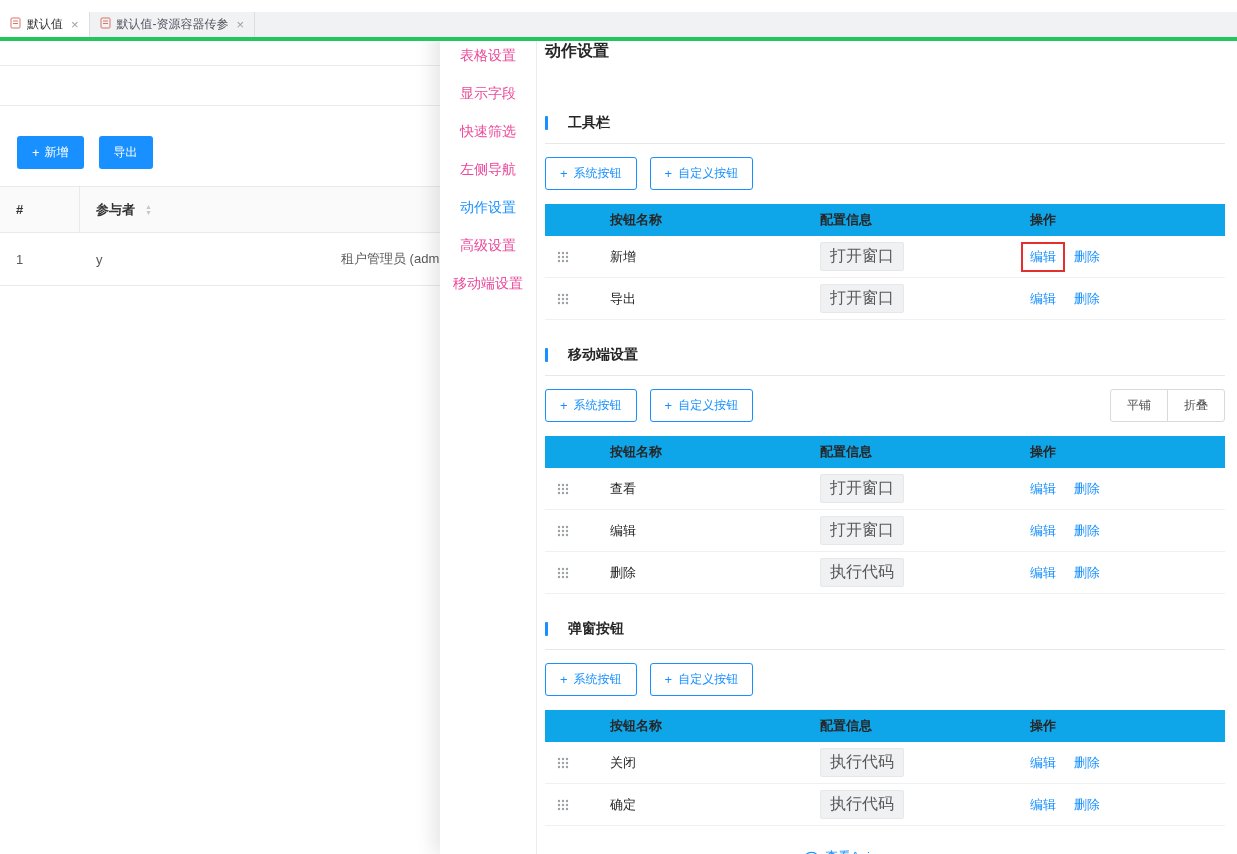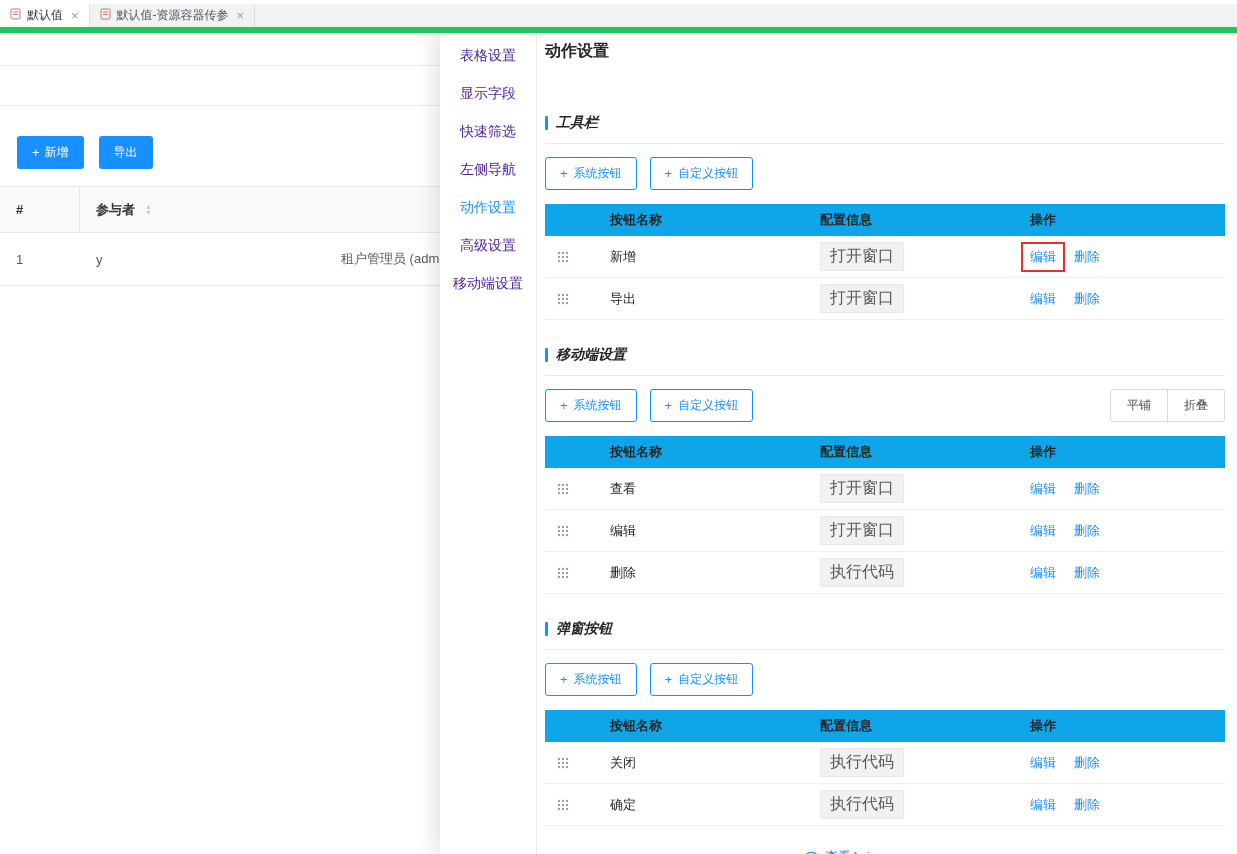--- a/index.html
+++ b/index.html
@@ -1,21 +1,21 @@
 <!DOCTYPE html>
 <html style="--accent: #1890ff; --annotation: #e3302e;"><head>
 <meta charset="utf-8">
 <style>
   *{margin:0;padding:0;box-sizing:border-box;}
   html,body{width:1237px;height:854px;}
   body{font-family:"Liberation Sans","DejaVu Sans",sans-serif;background:#fff;color:#262626;}
   .screen{position:relative;width:1237px;height:854px;overflow:hidden;background:#fff;}
 
   
-  .tabbar{position:absolute;top:4px;left:0;right:0;height:29px;background:#f1f2f4;border-bottom:6px solid #22c55e;display:flex;align-items:stretch;z-index:20;}
+  .tabbar{position:absolute;top:12px;left:0;right:0;height:29px;background:#f1f2f4;border-bottom:4px solid #22c55e;display:flex;align-items:stretch;z-index:20;}
   .tab{display:flex;align-items:center;gap:6px;padding:0 10px;font-size:12px;color:#51555f;border-right:1px solid #dcdee2;cursor:pointer;white-space:nowrap;}
   .tab.active{background:#fff;color:#333;}
   .tab-close{color:#9aa0a6;font-size:13px;line-height:1;margin-left:2px;cursor:pointer;}
 
   
   .page{position:absolute;top:29px;left:0;right:0;bottom:0;background:#fff;z-index:1;}
   .strip1{height:37px;border-bottom:1px solid #ececec;}
   .strip2{height:40px;border-bottom:1px solid #ececec;}
   .btn-row{display:flex;gap:15px;padding:30px 0 0 17px;}
   .btn-primary{display:inline-flex;align-items:center;gap:5px;background:var(--accent,#1890ff);color:#fff;border:none;font-size:12px;padding:8px 15px;border-radius:3px;cursor:pointer;font-family:inherit;}
@@ -27,27 +27,27 @@
   .c1{width:80px;}
   .c2{width:245px;}
   .c3{flex:1;}
   .sorter{display:inline-flex;flex-direction:column;margin-left:10px;color:#c5c8ce;font-size:7px;line-height:6px;cursor:pointer;}
   .sorter i{font-style:normal;}
   .prow{display:flex;align-items:center;height:53px;border-bottom:1px solid #e9e9e9;color:#595959;}
 
   
   .drawer{position:absolute;top:29px;left:440px;right:0;bottom:0;background:#fff;display:flex;z-index:10;box-shadow:-7px 0 18px rgba(0,0,0,0.10);}
   .dnav{width:97px;flex:none;border-right:1px solid #ececec;padding-top:8px;background:#fff;}
-  .dnav-item{height:38px;display:flex;align-items:center;justify-content:center;font-size:14px;color:#4c1d95;cursor:pointer;}
+  .dnav-item{height:38px;display:flex;align-items:center;justify-content:center;font-size:14px;color:#ec4899;cursor:pointer;}
   .dnav-item.active{color:var(--accent,#1890ff);}
   .dcontent{flex:1;padding:6px 12px 0 8px;overflow:hidden;}
   .dtitle{font-size:16px;font-weight:600;color:#262626;padding-top:6px;}
   .dsection{margin-top:26px;}
   .dsection.first{margin-top:52px;}
-  .sec-head{display:flex;align-items:center;gap:8px;font-style:italic;}
+  .sec-head{display:flex;align-items:center;gap:20px;}
   .sec-bar{width:3px;height:14px;background:var(--accent,#1890ff);border-radius:1px;}
   .sec-title{font-size:14px;font-weight:bold;color:#262626;}
   .sec-divider{margin-top:11px;border-bottom:1px solid #e8e8e8;}
   .sec-btns{margin-top:13px;display:flex;align-items:center;gap:13px;}
   .btn-outline{display:inline-flex;align-items:center;gap:6px;background:#fff;border:1px solid var(--accent,#1890ff);color:var(--accent,#1890ff);font-size:12px;padding:7px 14px;border-radius:3px;cursor:pointer;font-family:inherit;}
   .toggle-group{margin-left:auto;display:inline-flex;}
   .toggle-btn{background:#fff;border:1px solid #d9d9d9;color:#515151;font-size:12px;padding:7px 16px;cursor:pointer;font-family:inherit;}
   .toggle-btn:first-child{border-radius:3px 0 0 3px;}
   .toggle-btn:last-child{border-radius:0 3px 3px 0;margin-left:-1px;}
   .ctable{margin-top:14px;}

